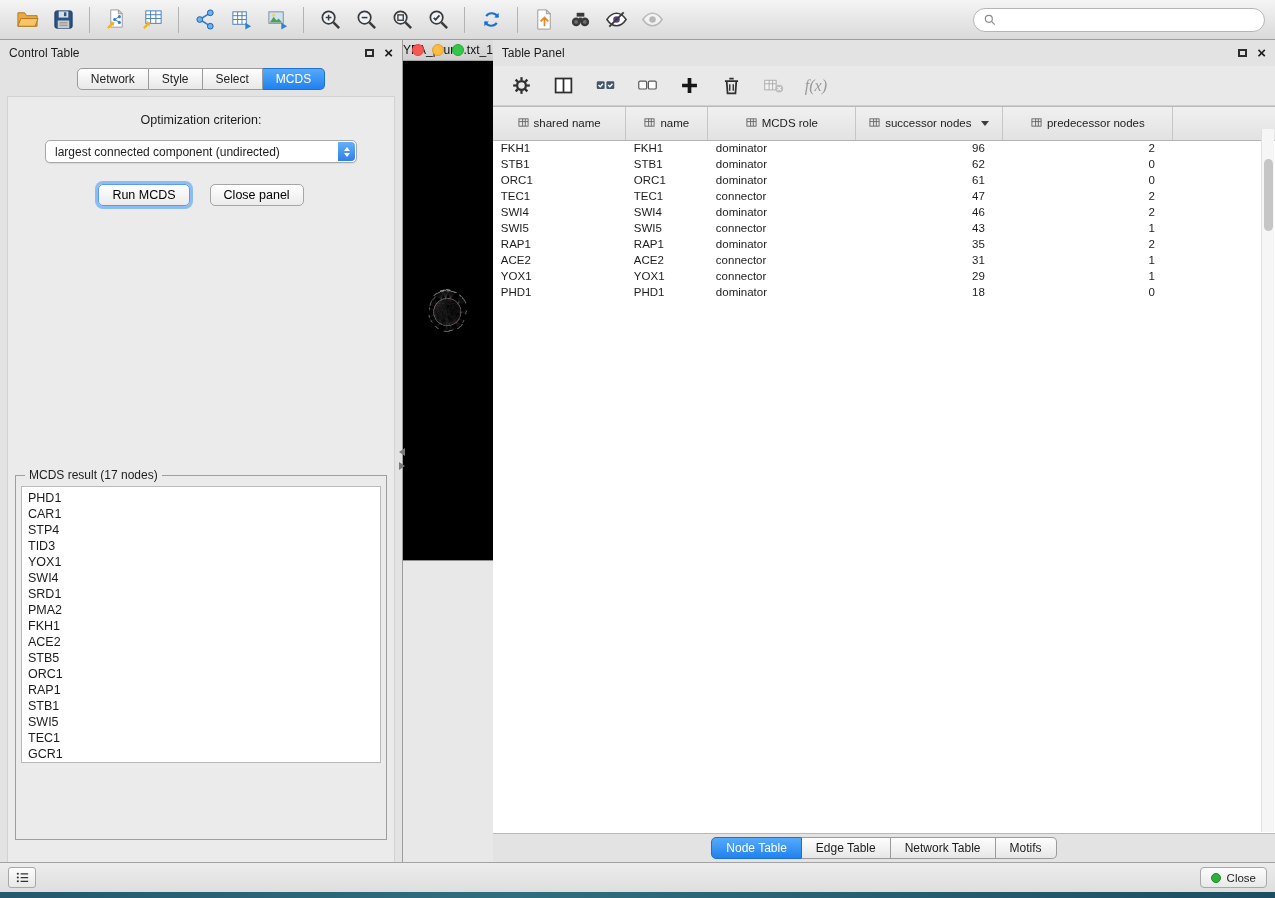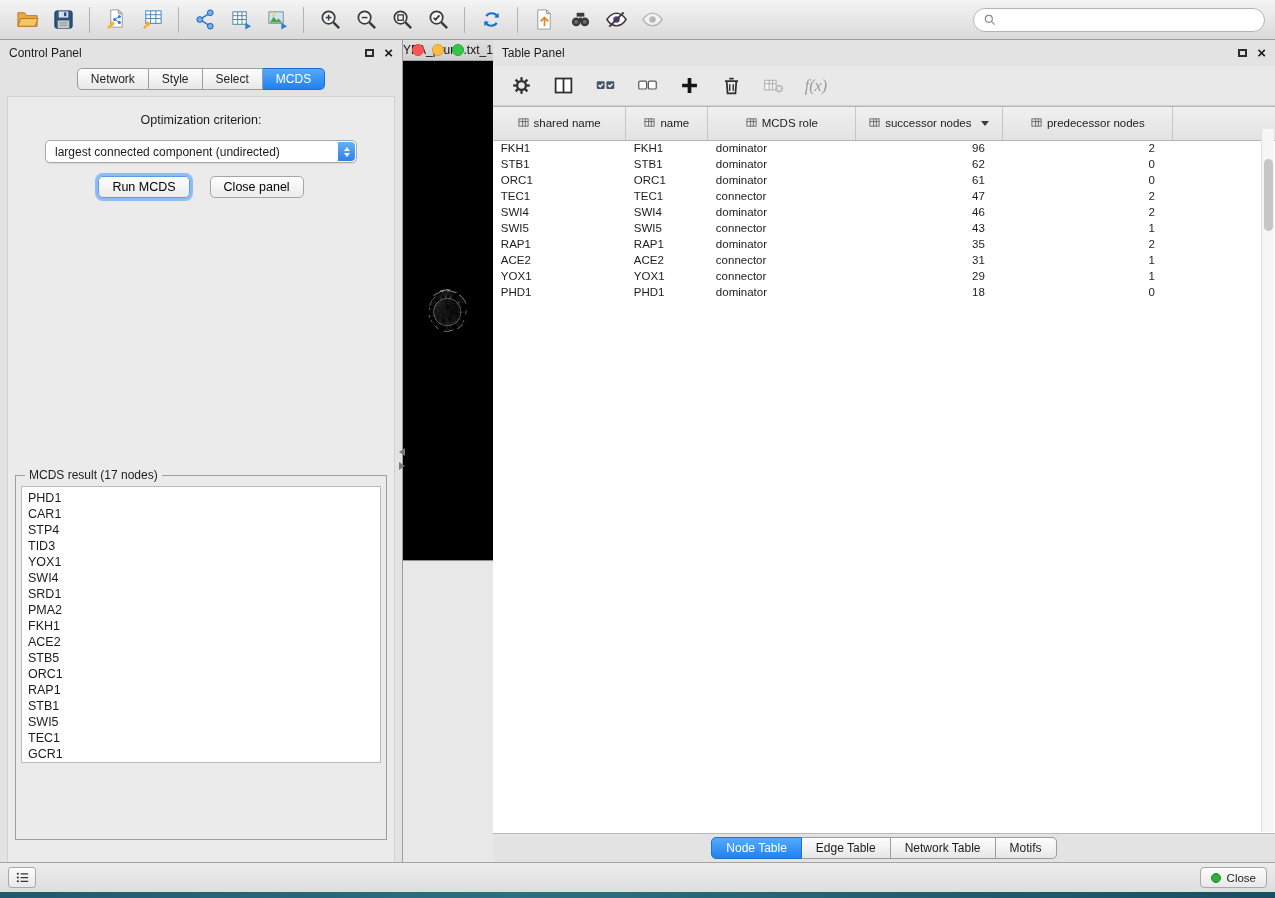--- a/index.html
+++ b/index.html
@@ -34,21 +34,21 @@
   .cp-body{flex:1;margin:0 7px 0 7px;background:#ebebeb;border:1px solid #d2d2d2;border-bottom:none;
     display:flex;flex-direction:column;align-items:center;padding-top:16px}
   .opt-label{font-size:12.5px;margin-bottom:13px}
   .mac-select{width:312px;height:23px;border:1px solid #a9a9a9;border-radius:5px;background:#fff;
     display:flex;align-items:center;padding:0 24px 0 9px;position:relative;font-size:12px;
     box-shadow:0 1px 1px rgba(0,0,0,.08)}
   .sel-cap{position:absolute;right:1px;top:1px;bottom:1px;width:17px;border-radius:0 4px 4px 0;
     background:linear-gradient(#64b1f8,#2f7fe9);display:flex;flex-direction:column;align-items:center;justify-content:center;gap:2px}
   .tri-up{width:0;height:0;border-left:3.5px solid transparent;border-right:3.5px solid transparent;border-bottom:4px solid #fff}
   .tri-dn{width:0;height:0;border-left:3.5px solid transparent;border-right:3.5px solid transparent;border-top:4px solid #fff}
-  .btn-row{display:flex;gap:20px;margin-top:13px}
+  .btn-row{display:flex;gap:20px;margin-top:21px}
   .mac-btn{padding:3px 13px;border:1px solid #a6a6a6;border-radius:5px;background:linear-gradient(#ffffff,#ebebeb);
     font-size:12.5px;font-family:"Liberation Sans",sans-serif;cursor:default}
   .mac-btn.focused{box-shadow:0 0 0 3px rgba(64,150,250,.55);border-color:#5a9bea}
   .cp-spacer{flex:1}
   .mcds-fieldset{width:372px;height:372px;border:1px solid #9e9e9e;margin-bottom:22px;padding:4px 5px 6px 5px;background:transparent}
   .mcds-fieldset legend{font-size:12px;padding:0 4px;margin-left:4px}
   .mcds-list{width:100%;height:100%;background:#fff;border:1px solid #b9b9b9;overflow-y:auto;padding:3px 0 0 6px}
   .mcds-item{font-size:12.5px;line-height:16px}
 
   
@@ -248,21 +248,21 @@
 </div>
 
 <div class="main">
   <div class="split-handle">
     <span class="arr-l"></span>
     <span class="arr-r"></span>
   </div>
 
   <div class="control-panel">
     <div class="panel-header">
-      <span>Control Panel</span>
+      <span>Control Table</span>
       <span class="win-ctrls">
         <span class="float-box"></span>
         <span class="close-x">×</span>
       </span>
     </div>
     <div class="cp-tabs" id="cp-tabs">
         <div class="cp-tab">Network</div>
         <div class="cp-tab">Style</div>
         <div class="cp-tab">Select</div>
         <div class="cp-tab active">MCDS</div>

